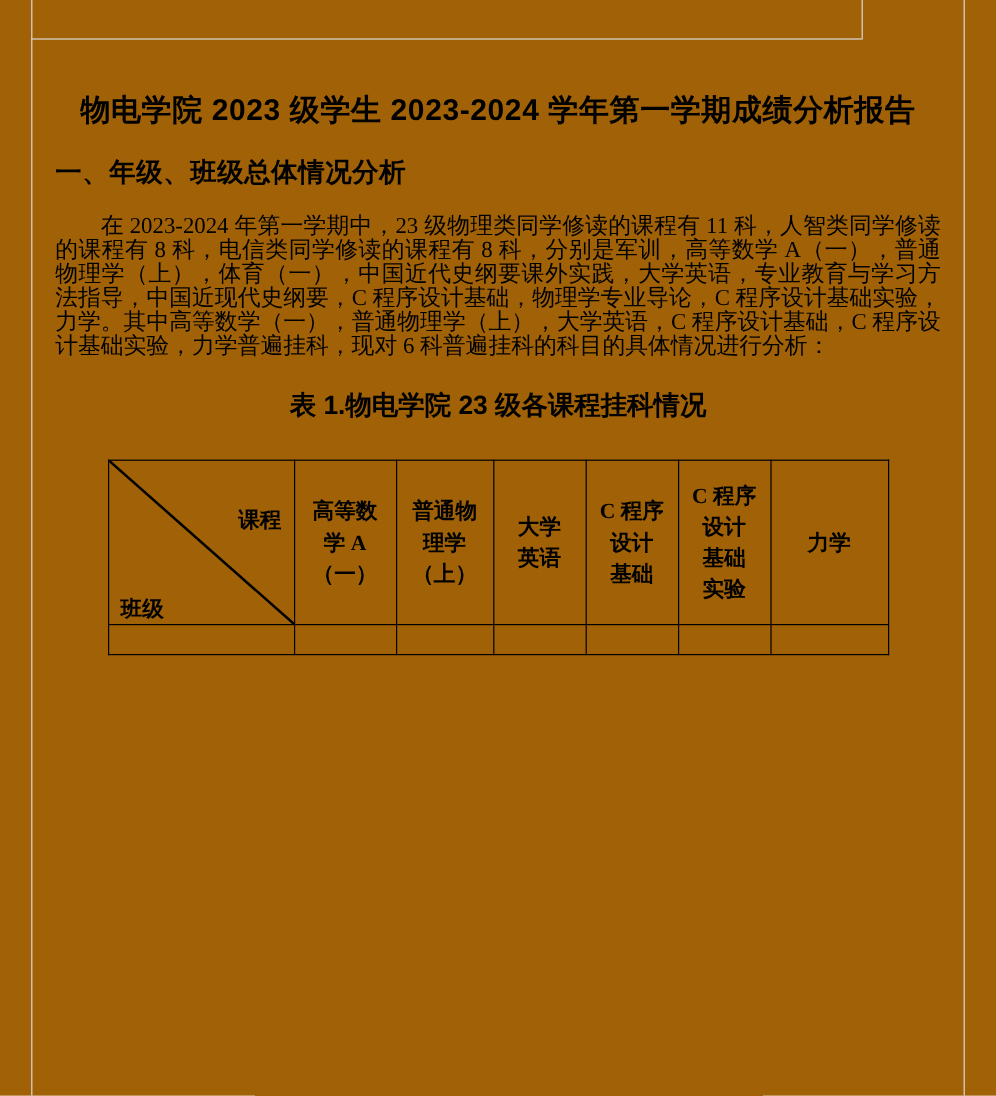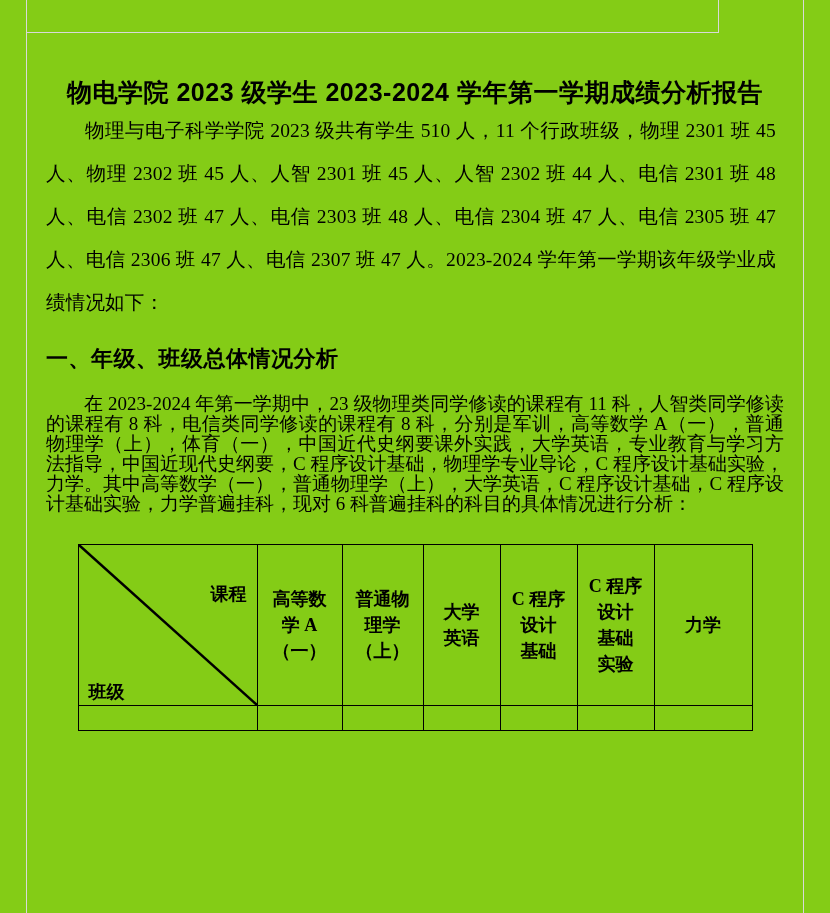--- a/index.html
+++ b/index.html
@@ -15,21 +15,21 @@
     overflow: hidden;
     position: relative;
   }
 
   
   .page {
     position: absolute;
     top: 0; left: 0;
     width: 830px;
     height: 913px;
-    background: #84cc16;
+    background: #a16207;
   }
   .margin-guide {
     position: absolute;
     border: 0;
     pointer-events: none;
   }
   .guide-left {
     left: 26px;
     top: 0;
     width: 1px;
@@ -130,21 +130,21 @@
     font-size: 18px;
     font-family: "Liberation Serif", "DejaVu Serif", serif;
     text-align: center;
     vertical-align: middle;
     padding: 2px 2px;
     line-height: 26px;
   }
   .corner-cell {
     position: relative;
     height: 128px;
-    padding: 16px !important;
+    padding: 4px !important;
   }
   .corner-cell .diag {
     position: absolute;
     top: 0; left: 0;
     width: 100%;
     height: 100%;
   }
   .corner-cell .lbl-course {
     position: absolute;
     right: 10px;
@@ -172,26 +172,26 @@
 
   <div class="margin-guide guide-left"></div>
   <div class="margin-guide guide-right"></div>
   <div class="margin-guide guide-top-left"></div>
   <div class="margin-guide guide-corner"></div>
 
   <div class="content">
 
     <h1 class="doc-title">物电学院 2023 级学生 2023-2024 学年第一学期成绩分析报告</h1>
 
-    <p class="body-para para-intro">物理与电子科学学院 2023 级共有学生 510 人，11 个行政班级，物理 2301 班 45 人、物理 2302 班 45 人、人智 2301 班 45 人、人智 2302 班 44 人、电信 2301 班 48 人、电信 2302 班 47 人、电信 2303 班 48 人、电信 2304 班 47 人、电信 2305 班 47 人、电信 2306 班 47 人、电信 2307 班 47 人。2023-2024 学年第一学期该年级学业成绩情况如下：</p>
 
     <h2 class="section-head">一、年级、班级总体情况分析</h2>
 
     <p class="analysis-para">在 2023-2024 年第一学期中，23 级物理类同学修读的课程有 11 科，人智类同学修读的课程有 8 科，电信类同学修读的课程有 8 科，分别是军训，高等数学 A（一），普通物理学（上），体育（一），中国近代史纲要课外实践，大学英语，专业教育与学习方法指导，中国近现代史纲要，C 程序设计基础，物理学专业导论，C 程序设计基础实验，力学。其中高等数学（一），普通物理学（上），大学英语，C 程序设计基础，C 程序设计基础实验，力学普遍挂科，现对 6 科普遍挂科的科目的具体情况进行分析：</p>
 
+    <h3 class="table-caption">表 1.物电学院 23 级各课程挂科情况</h3>
 
     <div class="table-wrap">
       <table class="grade-table">
         <tbody>
           <tr>
             <th class="corner-cell col-w1">
               <svg class="diag" viewBox="0 0 146 128" preserveAspectRatio="none">
                 <line x1="0" y1="0" x2="146" y2="128" stroke="#000000" stroke-width="2"></line>
               </svg>
               <span class="lbl-course">课程</span>

